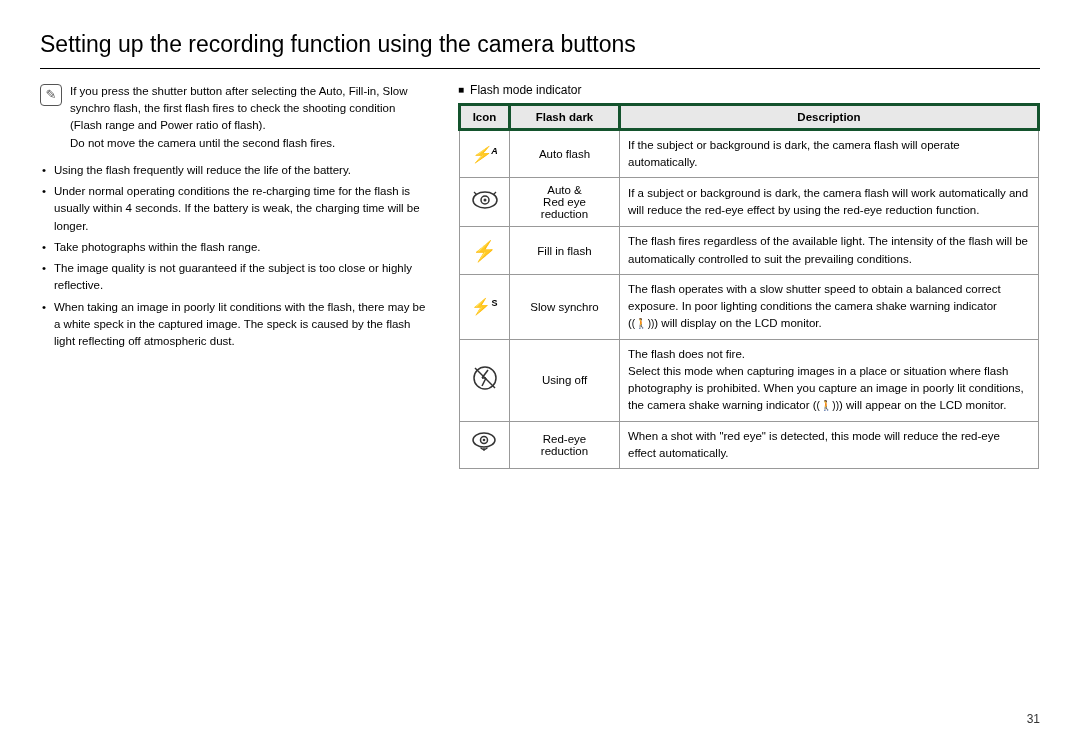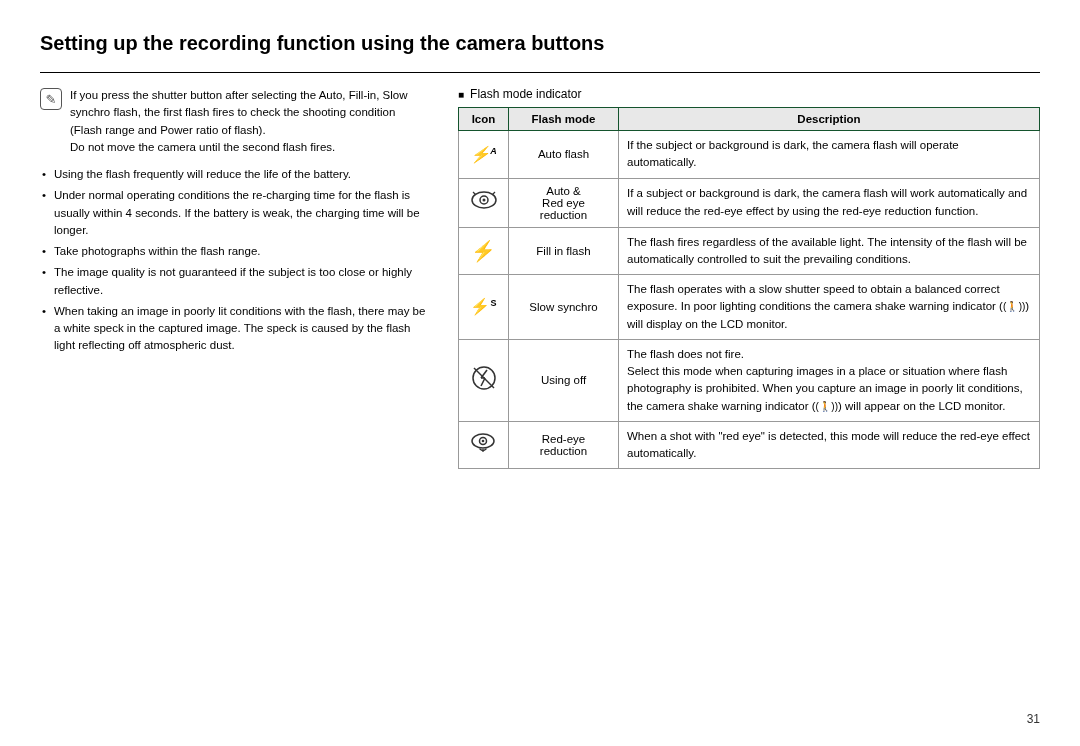--- a/index.html
+++ b/index.html
@@ -7,23 +7,23 @@
       font-family: Arial, sans-serif;
       font-size: 12px;
       background: #fff;
       color: #000;
       width: 1080px;
       min-height: 746px;
       padding: 30px 40px 30px 40px;
       position: relative;
     }
     h1 {
-      font-size: 20px;
-      font-weight: bold;
-      margin-bottom: 16px;
+      font-size: 23px;
+      font-weight: normal;
+      margin-bottom: 8px;
       line-height: 1.3;
     }
     .divider {
       border: none;
       border-top: 1.5px solid #000;
       margin-bottom: 14px;
     }
     .main-content {
       display: flex;
       gap: 28px;
@@ -84,21 +84,21 @@
     .flash-indicator-label::before {
       content: "■";
       font-size: 10px;
     }
     .flash-table {
       width: 100%;
       border-collapse: collapse;
       font-size: 11.5px;
     }
     .flash-table th {
-      border: 1px solid #14532d;
+      border: 3px solid #14532d;
       background: #e8e8e8;
       padding: 5px 8px;
       text-align: center;
       font-weight: bold;
     }
     .flash-table td {
       border: 1px solid #999;
       padding: 6px 8px;
       vertical-align: middle;
     }
@@ -146,21 +146,21 @@
       <li>When taking an image in poorly lit conditions with the flash, there may be a white speck in the captured image. The speck is caused by the flash light reflecting off atmospheric dust.</li>
     </ul>
   </div>
 
   <div class="right-col">
     <div class="flash-indicator-label">Flash mode indicator</div>
     <table class="flash-table">
       <thead>
         <tr>
           <th>Icon</th>
-          <th>Flash mode</th>
+          <th>Flash dark</th>
           <th>Description</th>
         </tr>
       </thead>
       <tbody>
 
         <tr>
           <td class="icon-cell">
             <span style="font-weight:bold; font-size:16px; font-style:italic; display:inline-block; position:relative;">
               ⚡<sup style="font-size:9px; font-weight:bold;">A</sup>
             </span>

